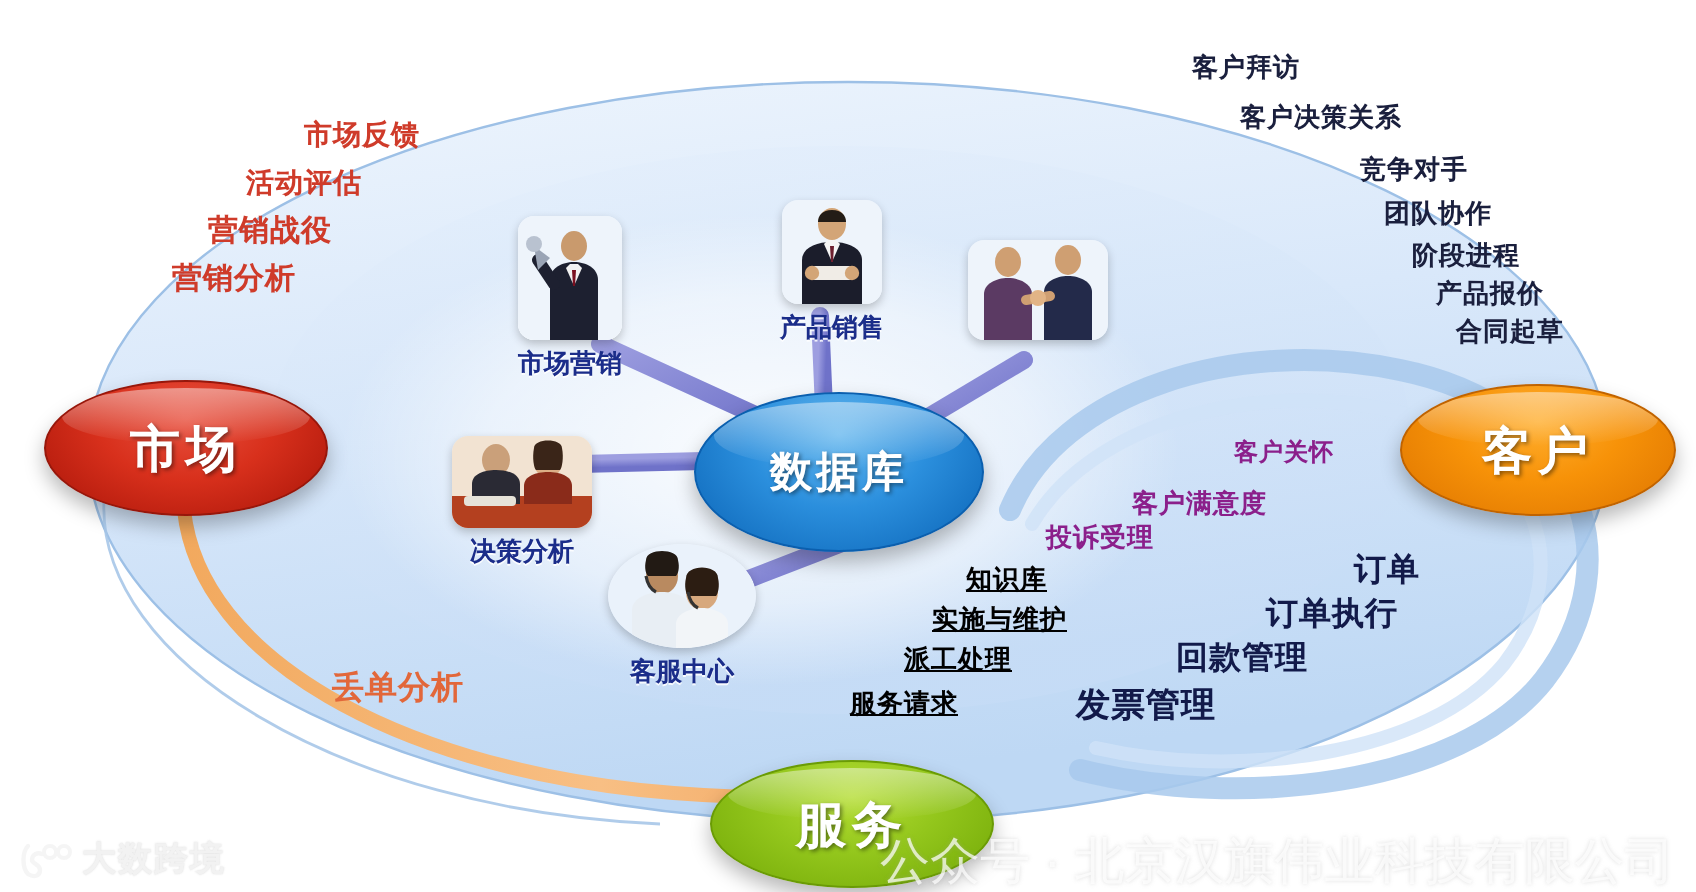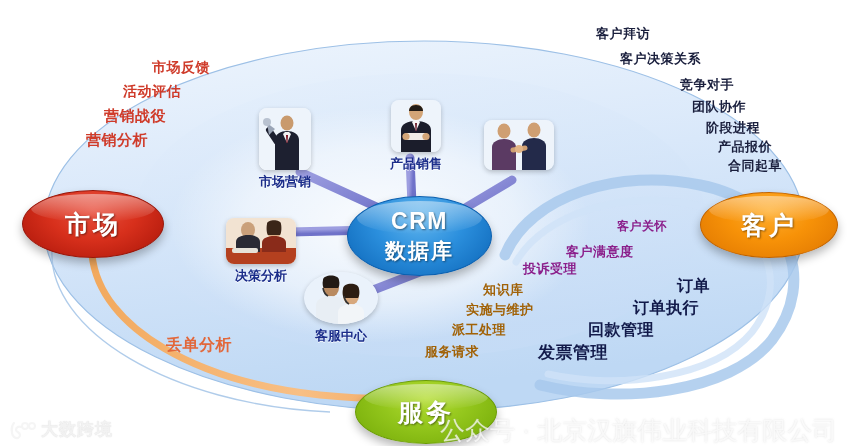--- a/index.html
+++ b/index.html
@@ -23,21 +23,21 @@
   .lbl {
     position: absolute;
     white-space: nowrap;
     font-weight: bold;
     line-height: 1;
     letter-spacing: .5px;
   }
   .lbl-red   { color: #cf3b2a; }
   .lbl-dark  { color: #1a1f3d; }
   .lbl-navy  { color: #121a4a; }
-  .lbl-purple{ color: #a16207; }
+  .lbl-purple{ color: #000000; text-decoration: underline; }
   .lbl-mag   { color: #8b1f8b; }
   .lbl-orange{ color: #e2673a; }
 
   
   .pill {
     position: absolute;
     display: flex; align-items: center; justify-content: center;
     border-radius: 50%;
     color: #ffffff;
     font-weight: bold;
@@ -183,21 +183,20 @@
     <span>市场</span>
   </div>
   <div class="pill" id="pill-customer">
     <span>客户</span>
   </div>
   <div class="pill" id="pill-service">
     <span>服务</span>
   </div>
 
   <div class="pill" id="pill-crm">
-    <span class="l1">CRM</span>
     <span class="l2">数据库</span>
   </div>
 
   <div class="pnode" style="left:246px; top:108px; width:78px;">
     <div class="photo" style="width:52px;height:62px;background:linear-gradient(to bottom,#e9f2fb,#ffffff);">
       <svg width="52" height="62" viewBox="0 0 52 62">
         <rect x="0" y="0" width="52" height="62" fill="#eef4fb"></rect>
         <ellipse cx="28" cy="15" rx="6.5" ry="7.5" fill="#c99a6d"></ellipse>
         <path d="M16 62 L16 32 C16 26 22 23 28 23 C34 23 40 26 40 32 L40 62 Z" fill="#1d2030"></path>
         <path d="M24 26 L28 35 L32 26 L30 24 L26 24 Z" fill="#f2f2f2"></path>

